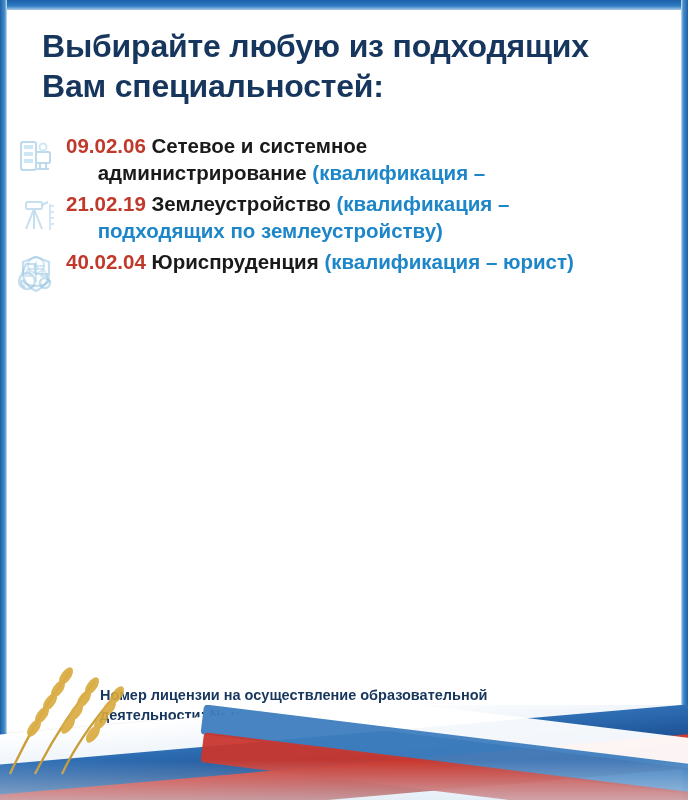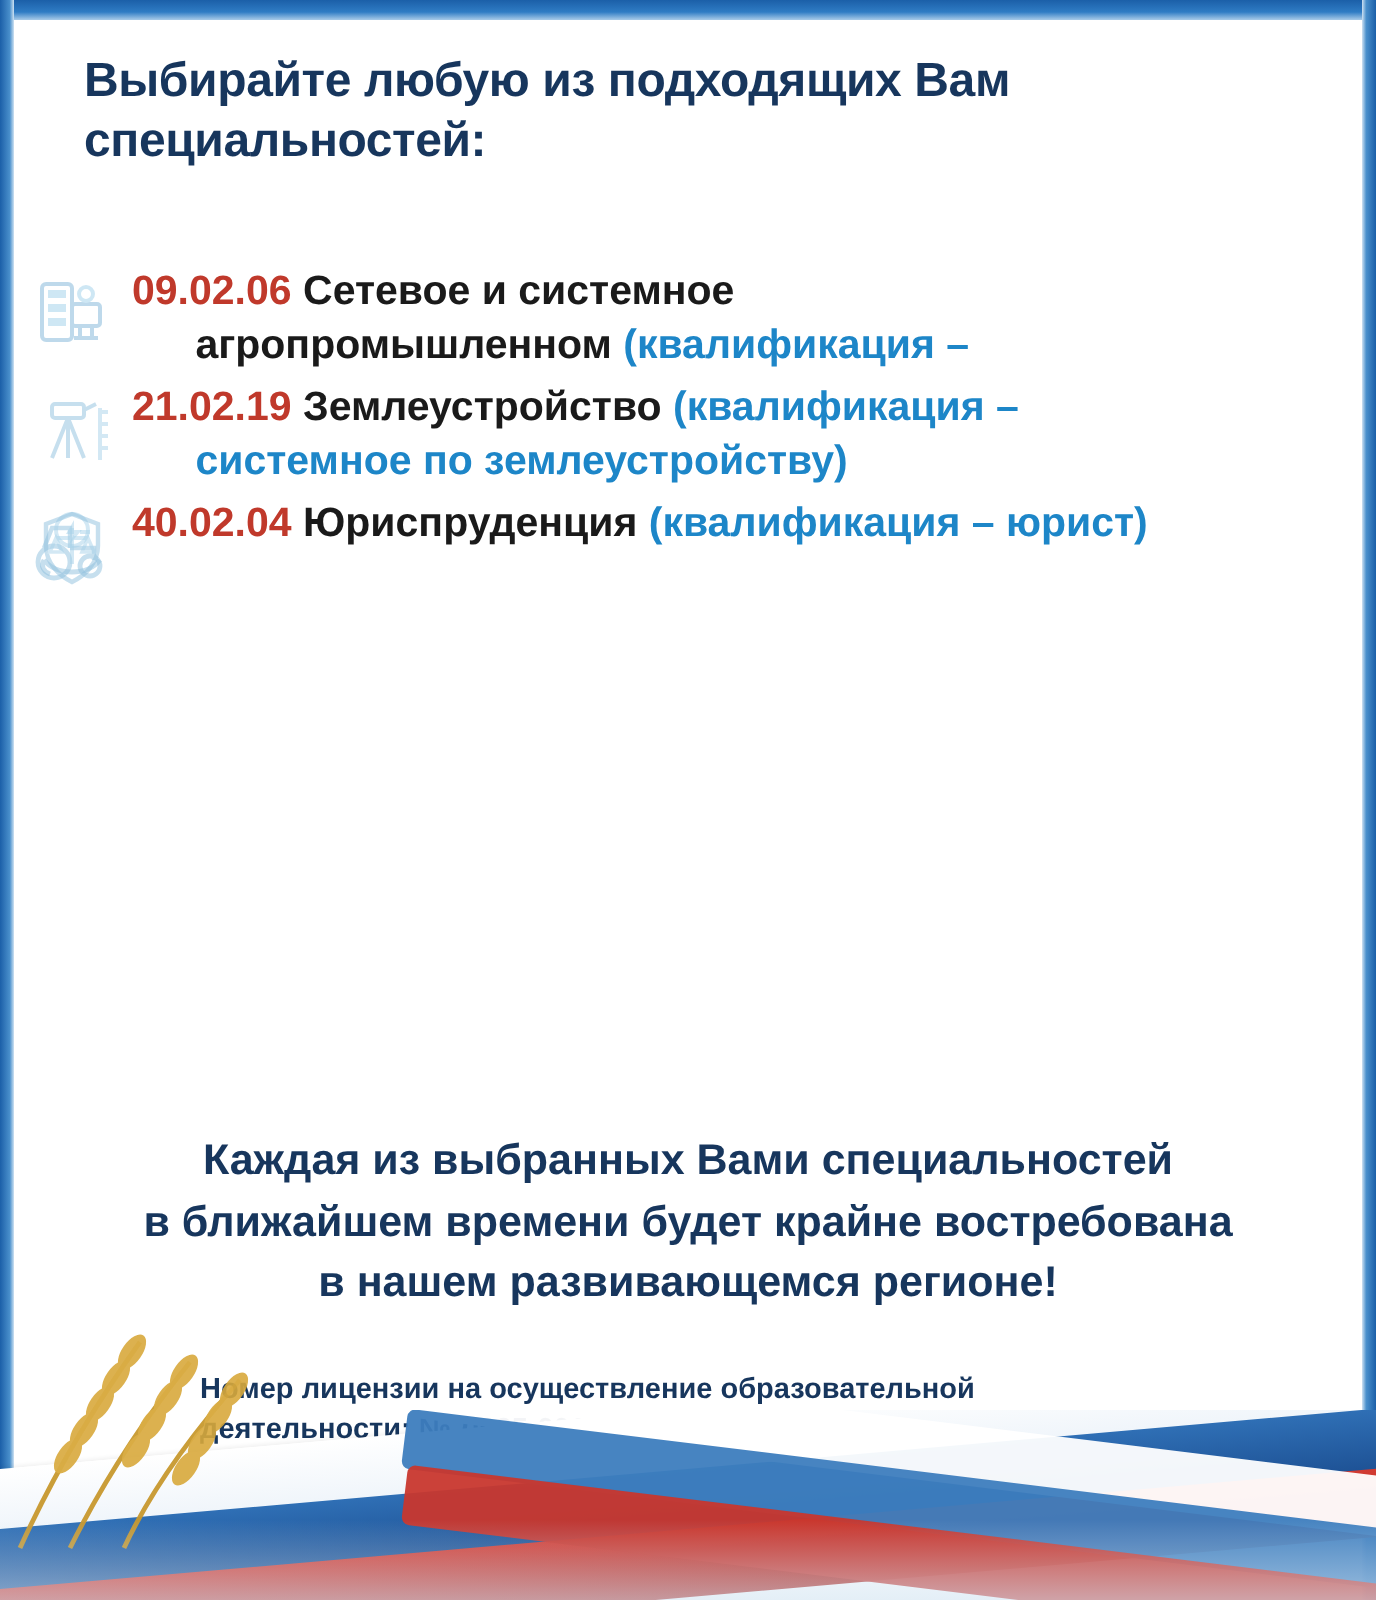--- a/index.html
+++ b/index.html
@@ -39,21 +39,21 @@
     top: 0; right: 0;
     width: 7px; height: 800px;
     background: linear-gradient(270deg, #1b5fa8 0%, #4a90cc 70%, #cfe2f2 100%);
   }
 
   .heading {
     position: absolute;
     left: 42px;
     top: 26px;
     width: 600px;
-    font-size: 24px;
+    font-size: 32px;
     font-weight: bold;
     color: #17365d;
     line-height: 1.26;
     letter-spacing: -0.2px;
   }
 
   .list {
     position: absolute;
     left: 0;
     top: 132px;
@@ -185,41 +185,41 @@
           <rect x="10" y="23" width="9" height="4" fill="#9fd0ea"></rect>
           <rect x="22" y="16" width="14" height="11" rx="1.5" fill="none" stroke="#7fb5d8" stroke-width="2"></rect>
           <path d="M26 27 l0 5 M32 27 l0 5 M23 33 l12 0" stroke="#7fb5d8" stroke-width="2" fill="none"></path>
           <circle cx="29" cy="11" r="3.5" fill="none" stroke="#9fd0ea" stroke-width="2"></circle>
         </svg>
       </span>
       <div class="item-text">
         <span class="code">09.02.06</span>
         <span>Сетевое и системное</span><br>
         <span class="indent"></span>
-        <span>агропромышленном</span>
+        <span>администрирование</span>
         <span class="qual">(квалификация –</span><br>
       </div>
     </div>
 
     <div class="item">
       <span class="icon">
         <svg width="44" height="44" viewBox="0 0 44 44">
           <rect x="12" y="8" width="16" height="7" rx="1.5" fill="none" stroke="#8fc0de" stroke-width="2"></rect>
           <path d="M28 11 l6 -3" stroke="#8fc0de" stroke-width="2" fill="none"></path>
           <path d="M20 15 l-8 20 M20 15 l8 20 M20 15 l0 20" stroke="#8fc0de" stroke-width="2" fill="none"></path>
           <path d="M36 10 l0 26" stroke="#a9d3ea" stroke-width="2" fill="none"></path>
           <path d="M36 12 l4 0 M36 18 l4 0 M36 24 l4 0 M36 30 l4 0" stroke="#a9d3ea" stroke-width="2" fill="none"></path>
         </svg>
       </span>
       <div class="item-text">
         <span class="code">21.02.19</span>
         <span>Землеустройство</span>
         <span class="qual">(квалификация –</span><br>
         <span class="indent"></span>
-        <span class="qual">системное по землеустройству)</span>
+        <span class="qual">подходящих по землеустройству)</span>
       </div>
     </div>
 
     <div class="item">
       <span class="icon">
         <svg width="44" height="44" viewBox="0 0 44 44">
           <circle cx="13" cy="29" r="8" fill="none" stroke="#8fc0de" stroke-width="2.4"></circle>
           <circle cx="31" cy="31" r="5" fill="none" stroke="#8fc0de" stroke-width="2.4"></circle>
           <path d="M8 22 l4 -10 l9 0 l0 10" fill="none" stroke="#8fc0de" stroke-width="2.2"></path>
           <path d="M21 22 l12 0 l0 6" fill="none" stroke="#8fc0de" stroke-width="2.2"></path>
@@ -249,25 +249,20 @@
       </span>
       <div class="item-text">
         <span class="code">40.02.04</span>
         <span>Юриспруденция</span>
         <span class="qual">(квалификация – юрист)</span>
       </div>
     </div>
 
   </div>
 
-  <div class="tagline">
-    <span>Каждая из выбранных Вами специальностей</span><br>
-    <span>в ближайшем времени будет крайне востребована</span><br>
-    <span>в нашем развивающемся регионе!</span>
-  </div>
 
   <div class="license">
     <span>Номер лицензии на осуществление образовательной</span><br>
     <span>деятельности: № Л035-00115-95/00664144</span>
   </div>
 
   <div class="ribbon">
     <div class="band band-white"></div>
     <div class="band band-blue"></div>
     <div class="band band-red"></div>

